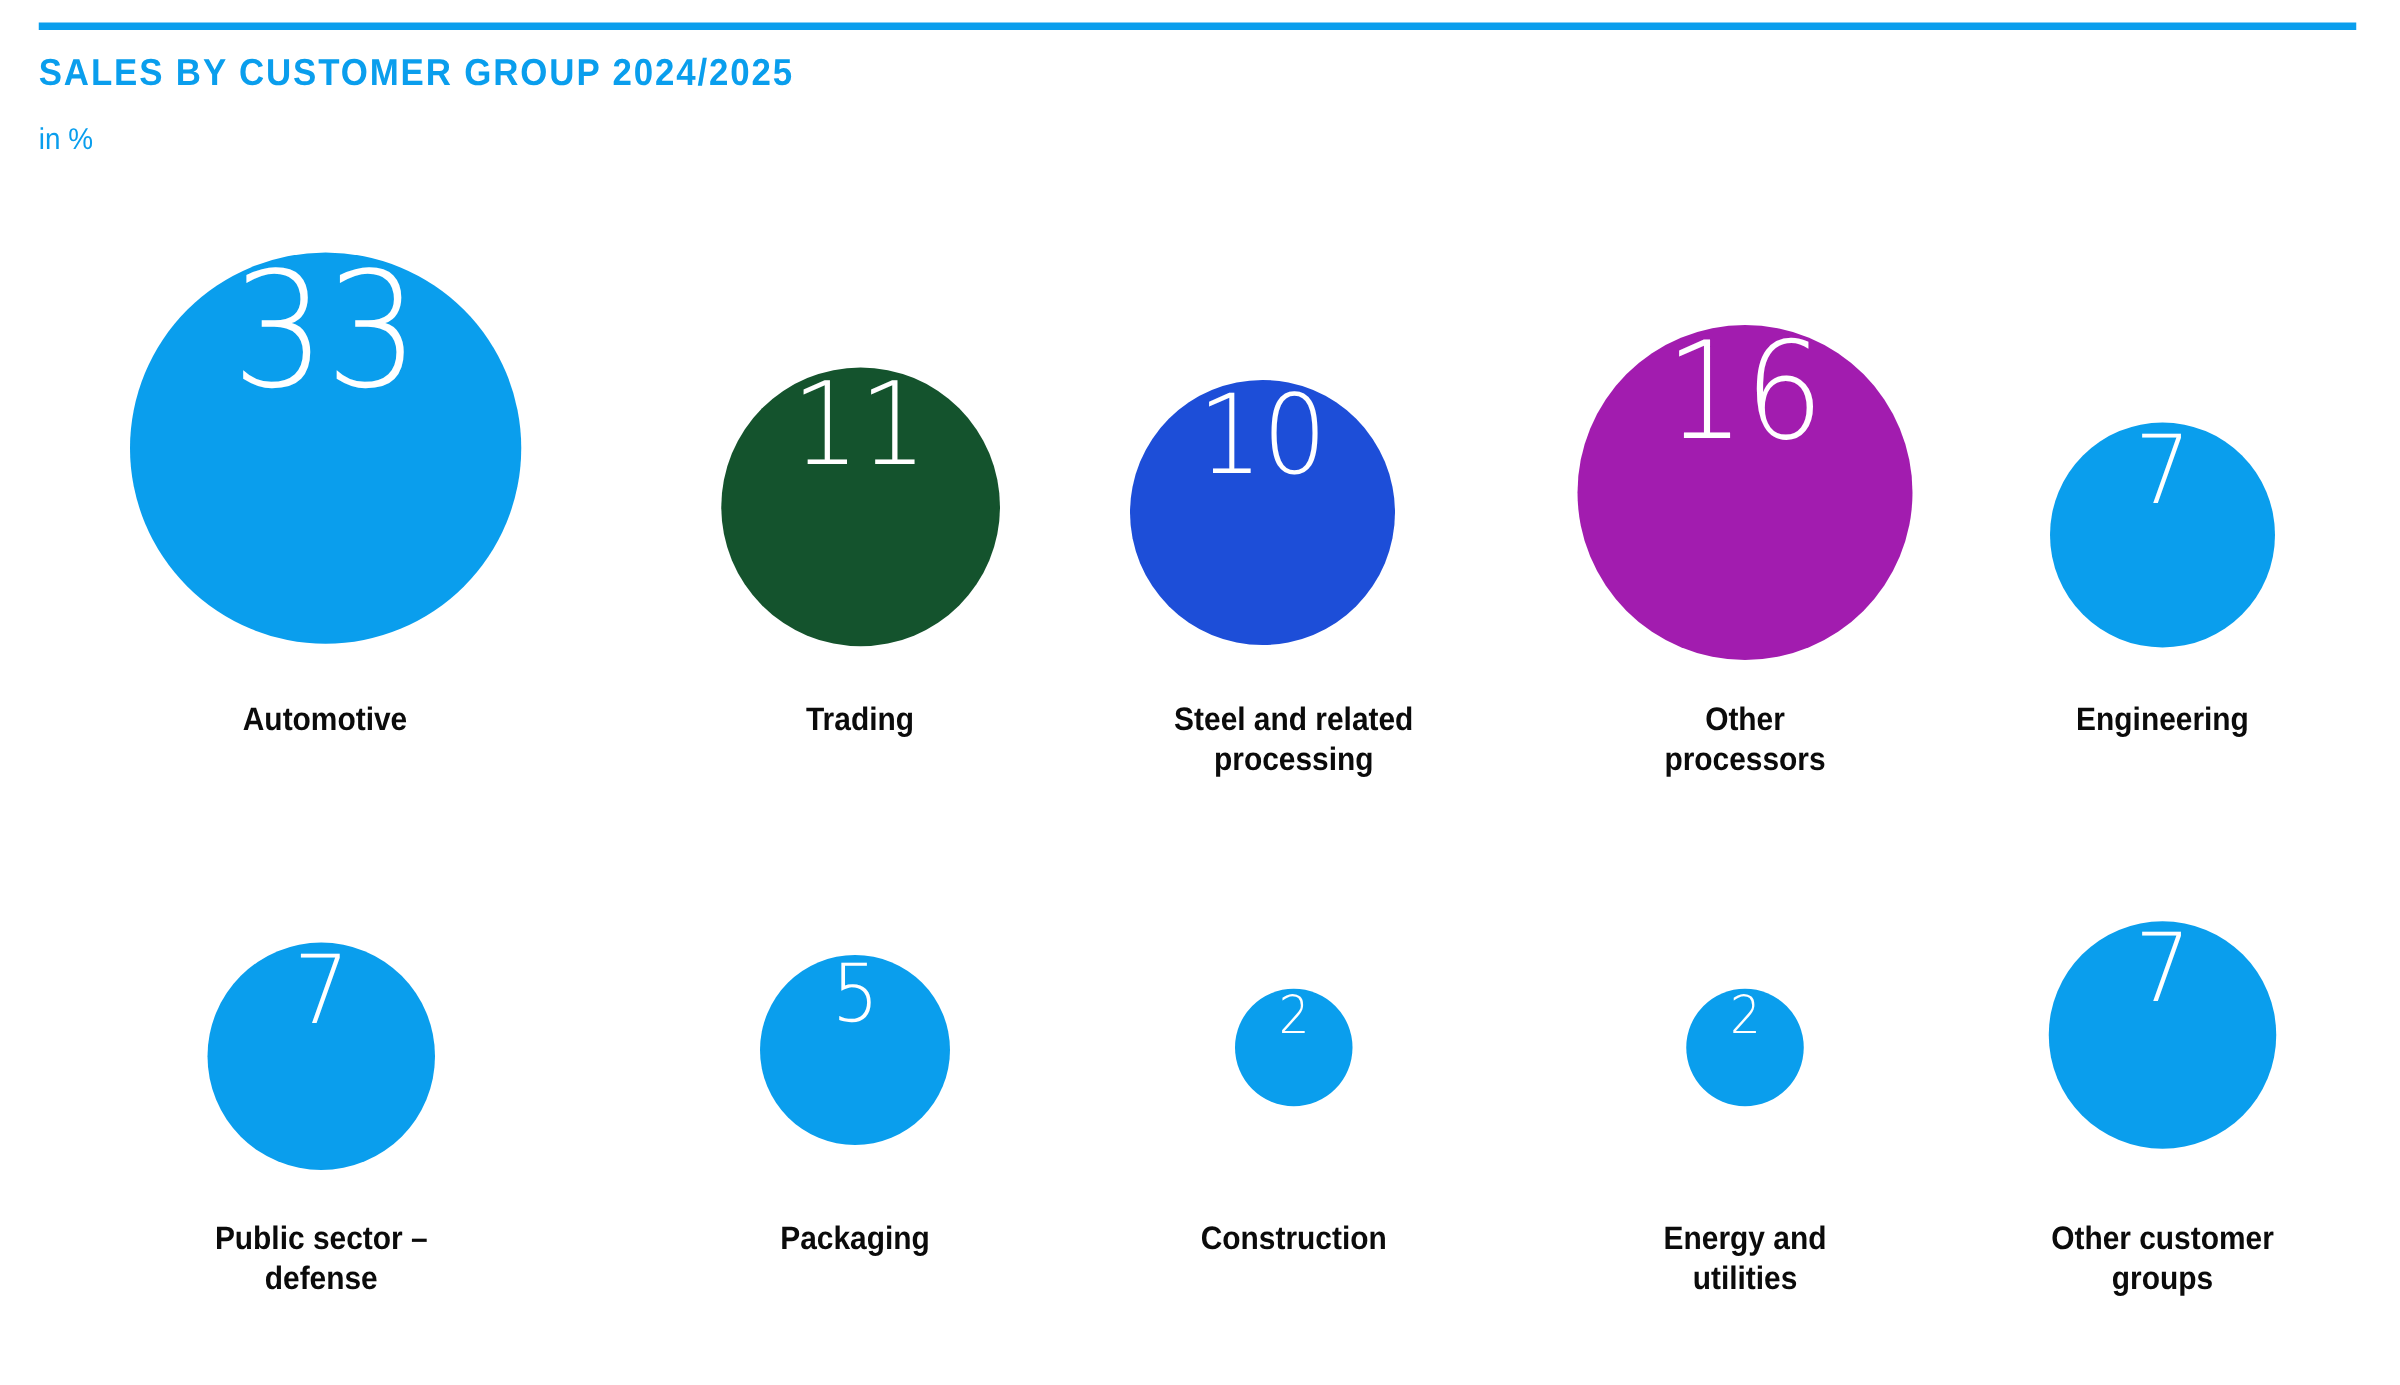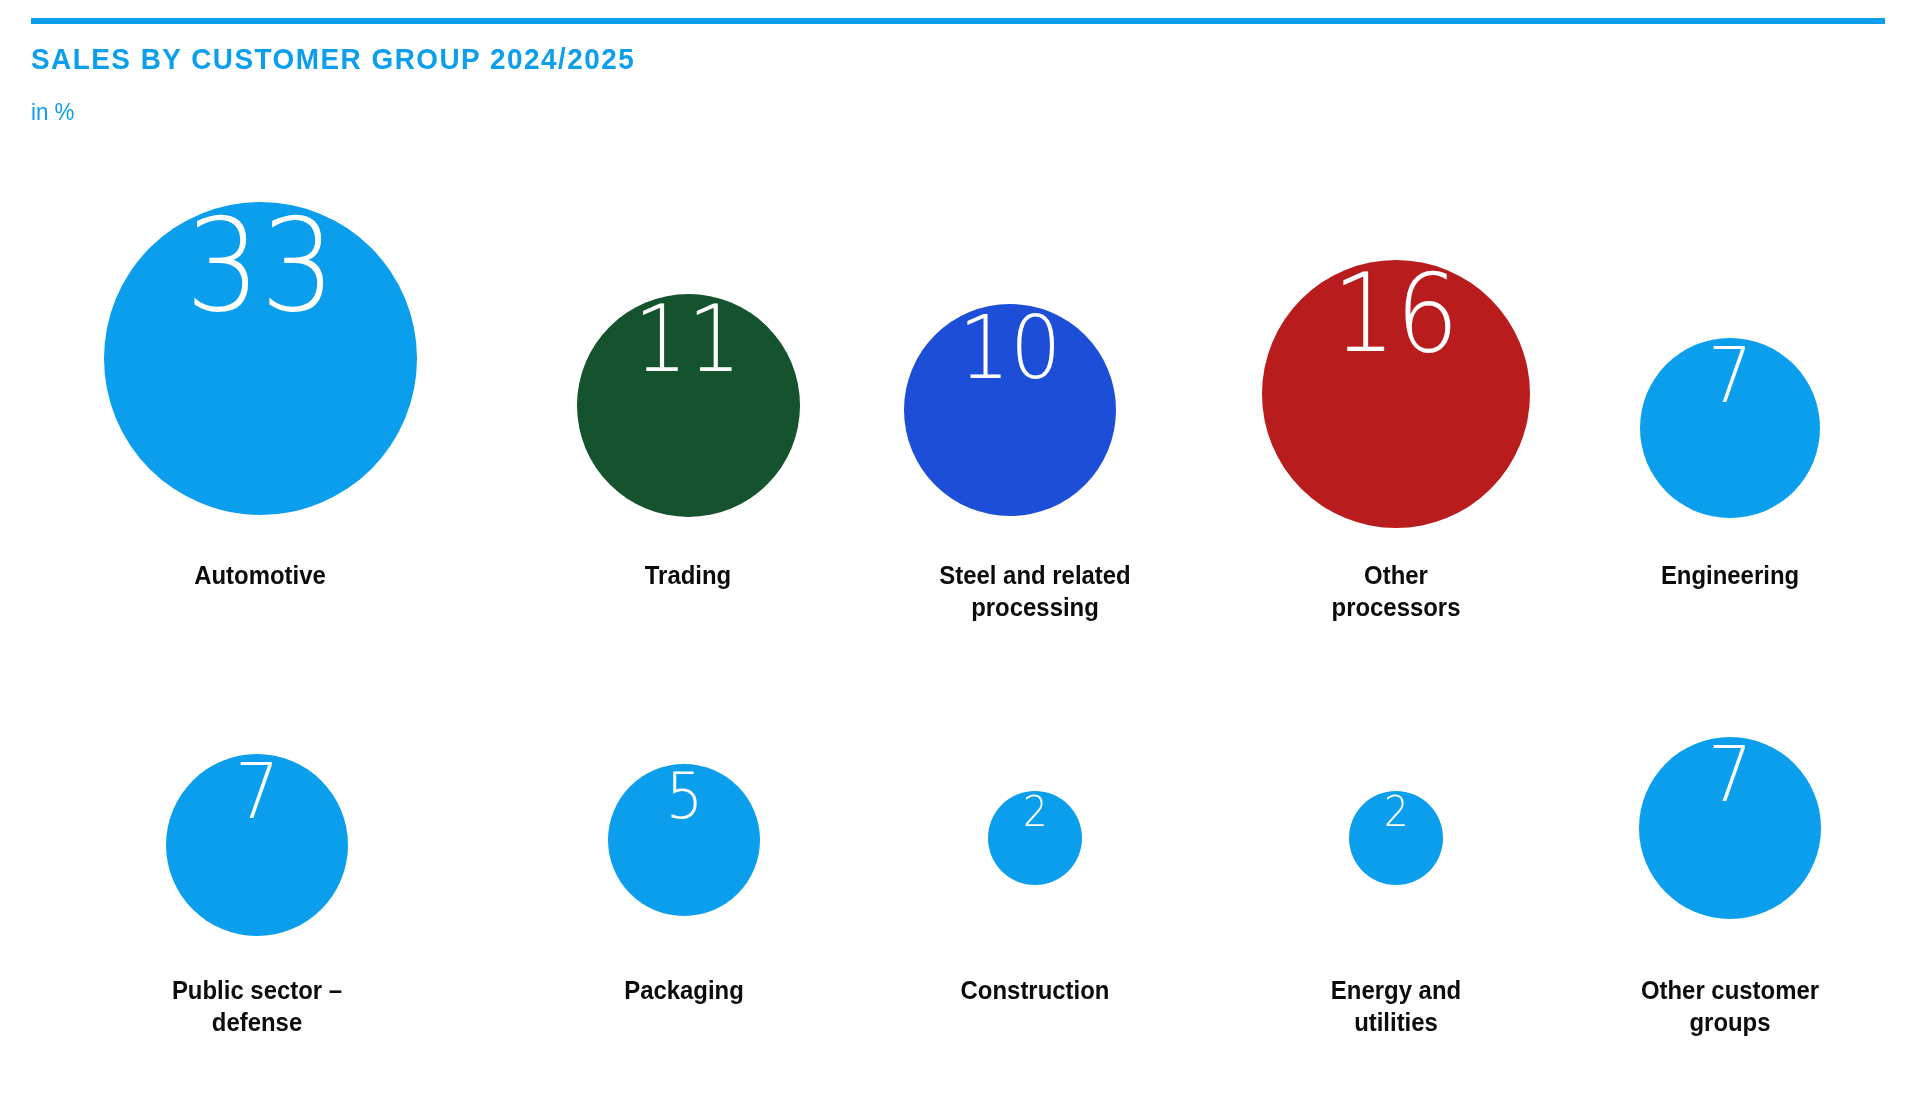--- a/index.html
+++ b/index.html
@@ -116,21 +116,21 @@
       <div class="bubble-label" style="left: 488px; top: 560px; width: 400px; color: rgb(11, 11, 11);">
         <div>Trading</div>
       </div>
       <div class="bubble" style="width: 212px; height: 212px; left: 904px; top: 304px; background: #1d4ed8;">
         <span class="bubble-value" style="font-size: 88px;">10</span>
       </div>
       <div class="bubble-label" style="left: 835px; top: 560px; width: 400px; color: rgb(11, 11, 11);">
         <div>Steel and related</div>
         <div>processing</div>
       </div>
-      <div class="bubble" style="width: 268px; height: 268px; left: 1262px; top: 260px; background: #b91c1c;">
+      <div class="bubble" style="width: 268px; height: 268px; left: 1262px; top: 260px; background: #a21caf;">
         <span class="bubble-value" style="font-size: 108px;">16</span>
       </div>
       <div class="bubble-label" style="left: 1196px; top: 560px; width: 400px; color: rgb(11, 11, 11);">
         <div>Other</div>
         <div>processors</div>
       </div>
       <div class="bubble" style="width: 180px; height: 180px; left: 1640px; top: 338px; background: rgb(10, 158, 237);">
         <span class="bubble-value" style="font-size: 76px;">7</span>
       </div>
       <div class="bubble-label" style="left: 1530px; top: 560px; width: 400px; color: rgb(11, 11, 11);">

